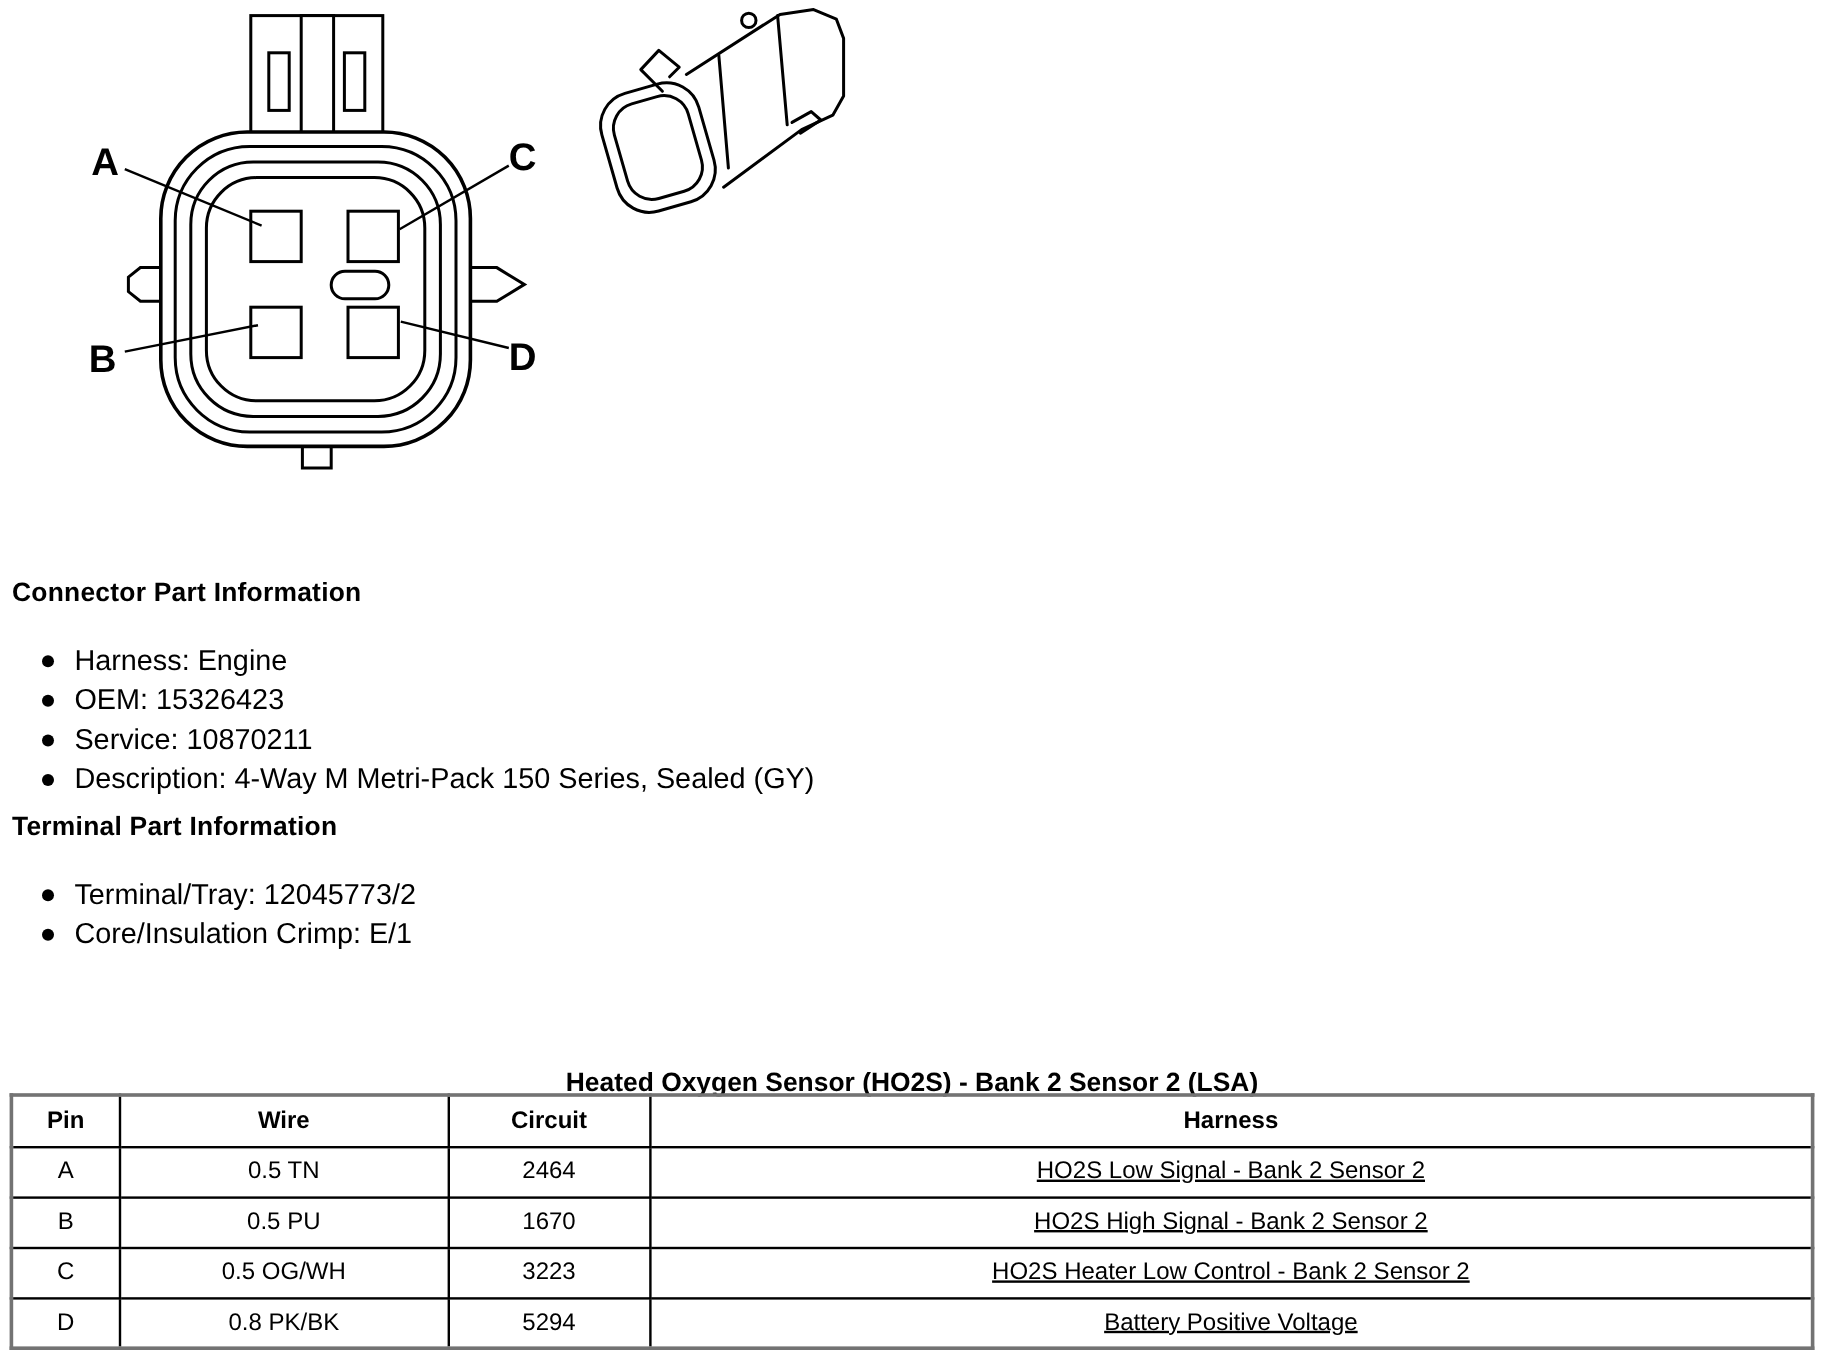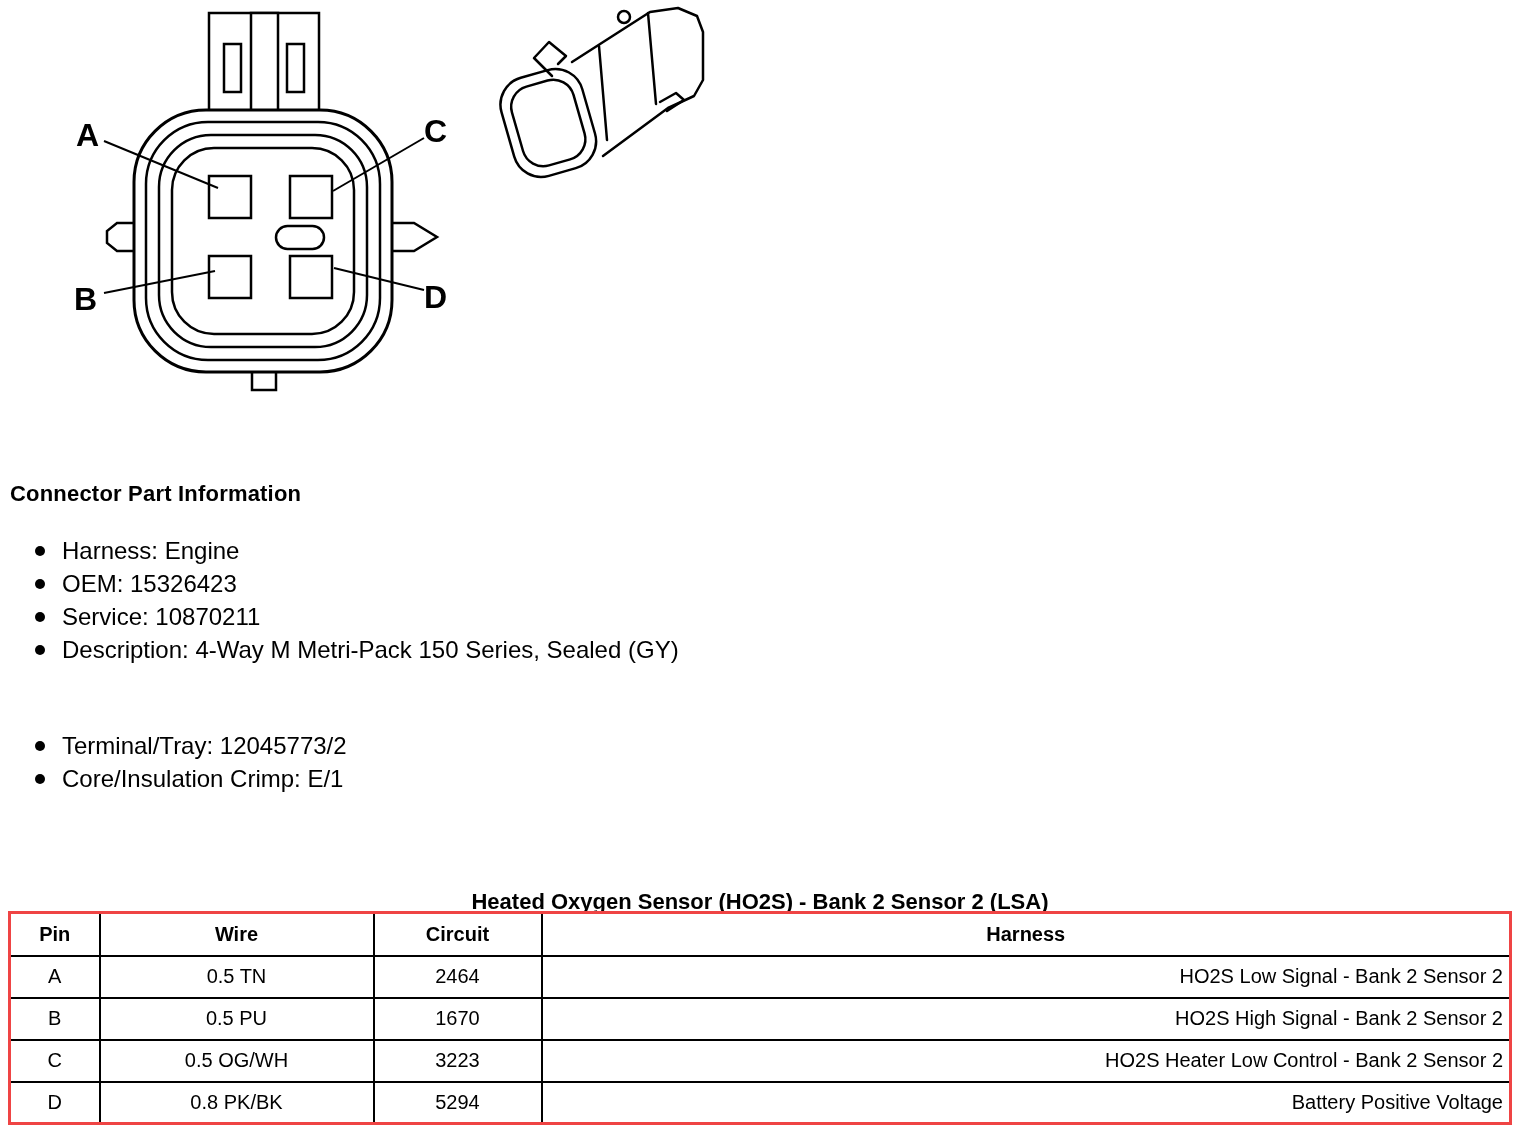--- a/index.html
+++ b/index.html
@@ -52,34 +52,34 @@
     font-size: 22px;
     font-weight: bold;
     margin-top: 20px;
   }
   #pinout-table {
     position: absolute;
     top: 911px;
     left: 8px;
     width: 1504px;
     border-collapse: collapse;
-    border: 3px solid #ef4444;
+    border: 3px solid #737373;
     font-size: 20px;
     table-layout: fixed;
   }
   #pinout-table th, #pinout-table td {
     border: 2px solid #000;
     text-align: center;
     height: 42px;
     padding: 0 6px;
     overflow: hidden;
     white-space: nowrap;
   }
   #pinout-table th { font-weight: bold; height: 43px; }
-  #pinout-table td.fn { text-align: right; }
+  #pinout-table td.fn { text-align: center; text-decoration: underline; }
   col.c-pin { width: 90px; }
   col.c-wire { width: 274px; }
   col.c-circuit { width: 168px; }
 </style>
 </head>
 <body>
 
 <div class="page">
 
   <svg class="diagram" viewBox="0 0 760 420">
@@ -151,20 +151,21 @@
     <div class="bullet-row">
       <span class="bullet-dot"></span>
       <span class="bullet-text">Service: 10870211</span>
     </div>
     <div class="bullet-row">
       <span class="bullet-dot"></span>
       <span class="bullet-text">Description: 4-Way M Metri-Pack 150 Series, Sealed (GY)</span>
     </div>
   </div>
 
+  <h2 class="heading" id="terminal-heading">Terminal Part Information</h2>
 
   <div class="bullet-list" id="terminal-list">
     <div class="bullet-row">
       <span class="bullet-dot"></span>
       <span class="bullet-text">Terminal/Tray: 12045773/2</span>
     </div>
     <div class="bullet-row">
       <span class="bullet-dot"></span>
       <span class="bullet-text">Core/Insulation Crimp: E/1</span>
     </div>

